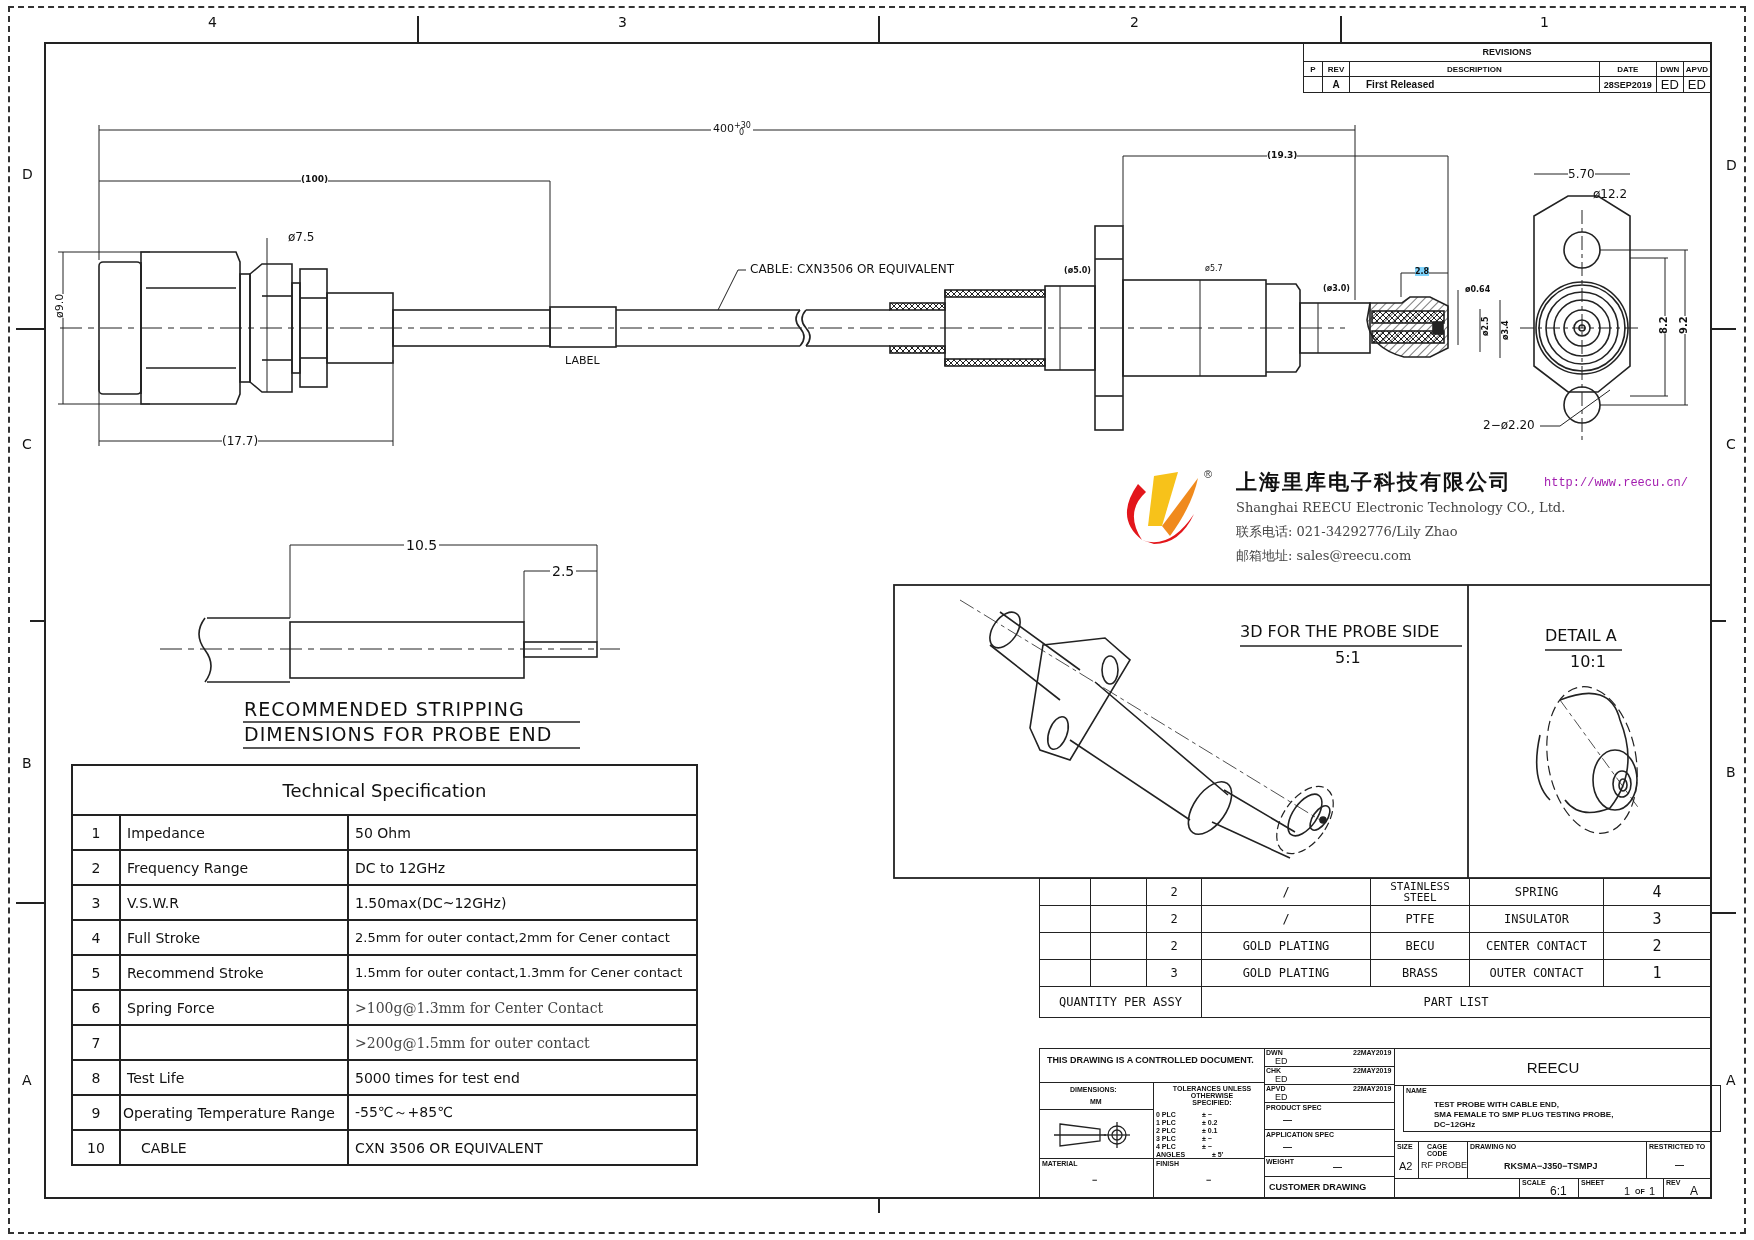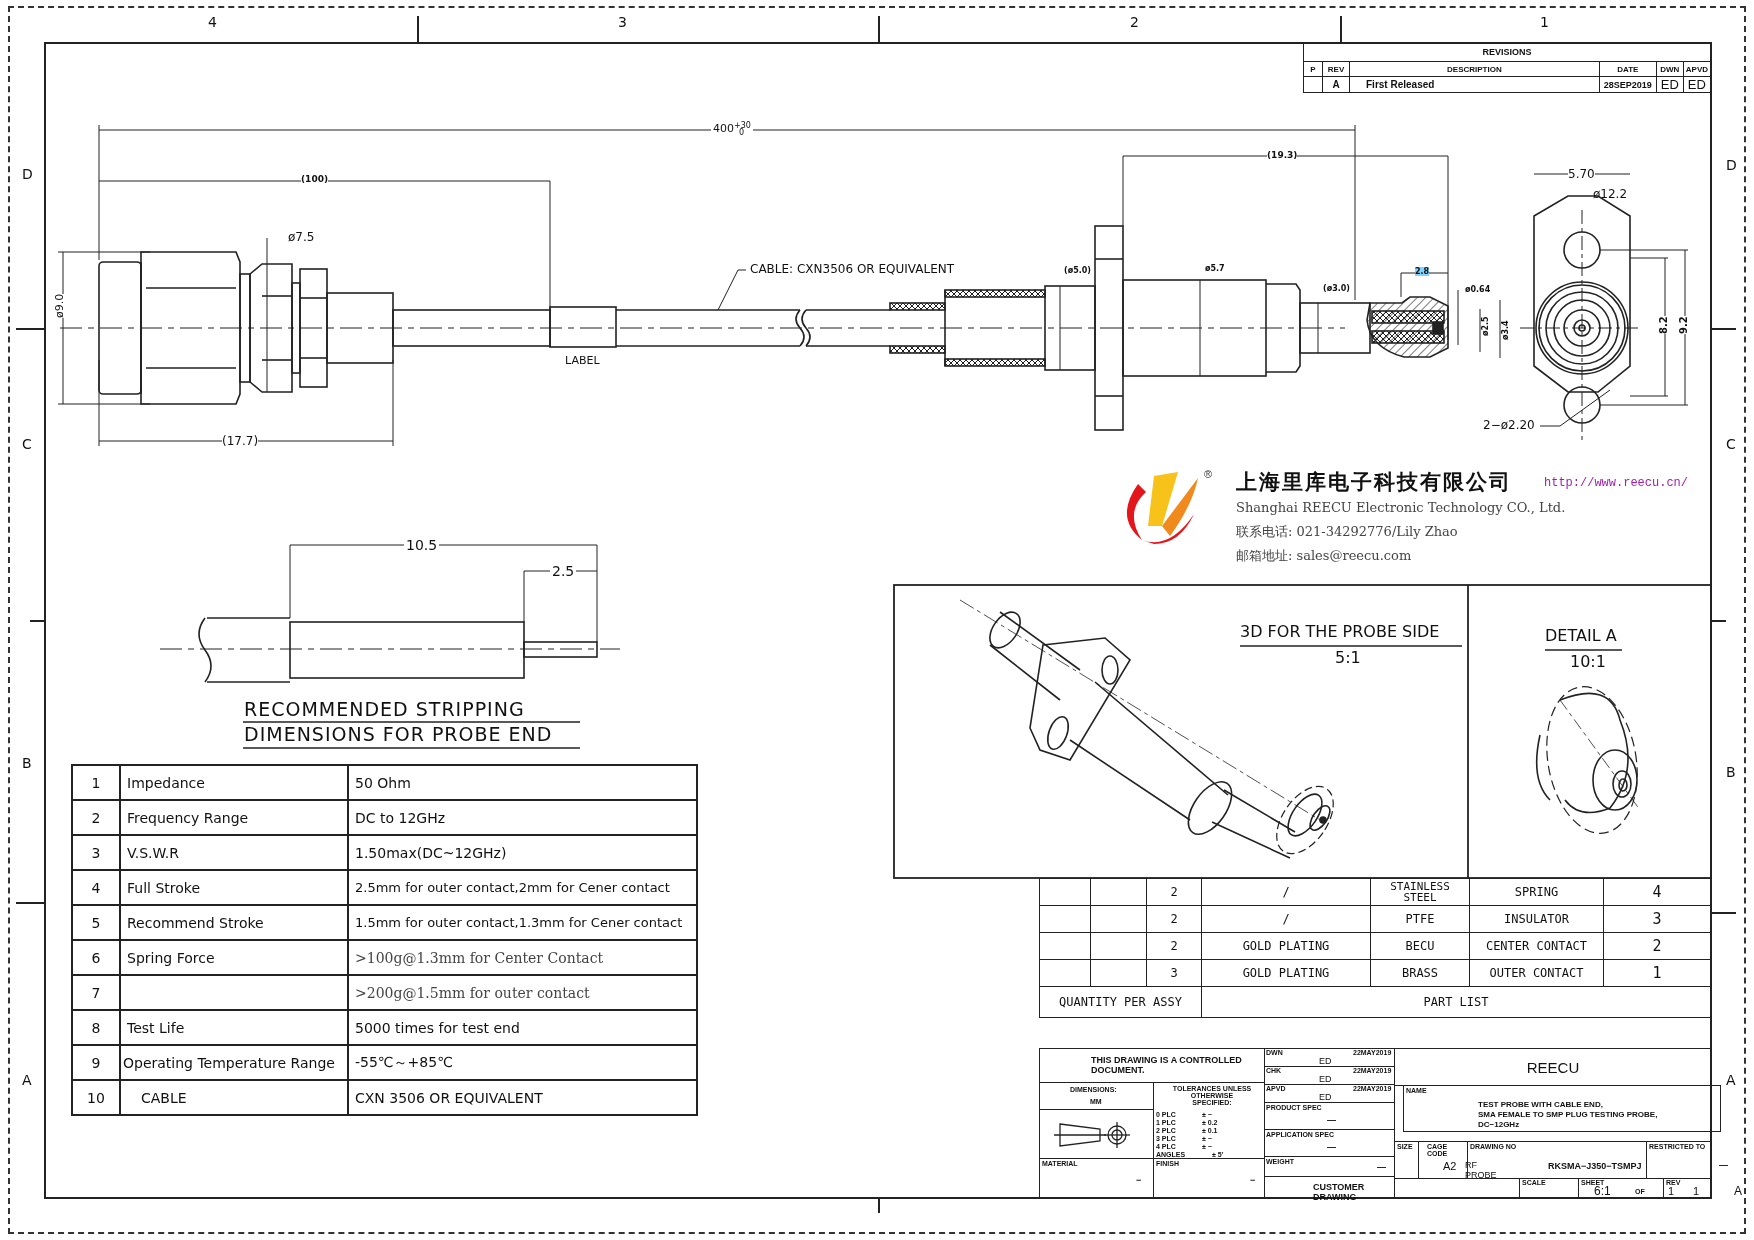--- a/index.html
+++ b/index.html
@@ -17,21 +17,21 @@
   .spec{position:absolute;left:71px;top:764px;width:627px;}
   .spec td{border:2px solid #222;font-family:"DejaVu Sans",sans-serif;font-size:14px;padding:0 6px;height:33px;}
   .spec .hdr td{height:48px;text-align:center;font-size:18px;}
   .spec .n{width:34px;text-align:center;}
   .spec .k{width:200px;}
   .spec .serif{font-family:"DejaVu Serif",serif;color:#444;margin-left:24px;}
   .parts{position:absolute;left:1039px;top:878px;width:672px;}
   .parts td{border:1.5px solid #222;font-family:"DejaVu Sans Mono",monospace;font-size:12px;text-align:center;height:26px;padding:0;}
   .tb{position:absolute;border:1.5px solid #222;box-sizing:border-box;font-weight:bold;}
   .tiny{font-size:7px;font-weight:bold;position:absolute;}
-  .small{font-size:9px;font-weight:bold;position:absolute;margin-left:44px;}
+  .small{font-size:9px;font-weight:bold;position:absolute;}
   .logo-cn{font-family:"DejaVu Serif",serif;}
 </style>
 </head>
 <body>
 
 <div class="frame-outer"></div>
 <div class="frame-inner"></div>
 
 <div class="zone" style="left:208px;top:14px">4</div>
 <div class="zone" style="left:618px;top:14px">3</div>
@@ -242,21 +242,21 @@
   <span>400</span><span style="position:relative;display:inline-block;font-size:8px;line-height:7px;vertical-align:top"><span>+30</span><br><span style="padding-left:5px">0</span></span>
 </div>
 <div class="abs cad" style="left:301px;top:174px;font-size:9px;font-weight:bold;background:#fff">(100)</div>
 <div class="abs cad" style="left:222px;top:434px;font-size:12px;background:#fff">(17.7)</div>
 <div class="abs cad" style="left:53px;top:318px;font-size:11px;transform:rotate(-90deg);transform-origin:left top;background:#fff">ø9.0</div>
 <div class="abs cad" style="left:288px;top:230px;font-size:12px">ø7.5</div>
 <div class="abs cad" style="left:565px;top:354px;font-size:11px">LABEL</div>
 <div class="abs cad" style="left:750px;top:262px;font-size:12px">CABLE:  CXN3506  OR  EQUIVALENT</div>
 <div class="abs cad" style="left:1267px;top:150px;font-size:9px;font-weight:bold;background:#fff">(19.3)</div>
 <div class="abs cad" style="left:1064px;top:266px;font-size:8px;font-weight:bold">(ø5.0)</div>
-<div class="abs cad" style="left:1205px;top:264px;font-size:8px;font-weight:bold">ø5.7</div>
+<div class="abs cad" style="left:1205px;top:264px;font-size:8px;font-weight:normal">ø5.7</div>
 <div class="abs cad" style="left:1323px;top:284px;font-size:8px;font-weight:bold">(ø3.0)</div>
 <div class="abs cad" style="left:1415px;top:267px;font-size:8px;font-weight:bold;background:#7dd3fc">2.8</div>
 <div class="abs cad" style="left:1465px;top:285px;font-size:8px;font-weight:bold">ø0.64</div>
 <div class="abs cad" style="left:1481px;top:336px;font-size:8px;font-weight:bold;transform:rotate(-90deg);transform-origin:left top">ø2.5</div>
 <div class="abs cad" style="left:1501px;top:340px;font-size:8px;font-weight:bold;transform:rotate(-90deg);transform-origin:left top">ø3.4</div>
 
 <div class="abs cad" style="left:1568px;top:167px;font-size:12px;background:#fff">5.70</div>
 <div class="abs cad" style="left:1593px;top:187px;font-size:12px">ø12.2</div>
 <div class="abs cad" style="left:1658px;top:334px;font-size:10px;font-weight:bold;transform:rotate(-90deg);transform-origin:left top;background:#fff">8.2</div>
 <div class="abs cad" style="left:1678px;top:334px;font-size:10px;font-weight:bold;transform:rotate(-90deg);transform-origin:left top;background:#fff">9.2</div>
@@ -282,20 +282,23 @@
 <div class="abs cad" style="left:244px;top:698px;font-size:19px;letter-spacing:1px">RECOMMENDED  STRIPPING</div>
 <div class="abs cad" style="left:244px;top:723px;font-size:19px;letter-spacing:1px">DIMENSIONS  FOR  PROBE  END</div>
 
 <div class="abs cad" style="left:1240px;top:622px;font-size:16px">3D  FOR  THE  PROBE  SIDE</div>
 <div class="abs cad" style="left:1335px;top:648px;font-size:16px">5:1</div>
 <div class="abs cad" style="left:1545px;top:626px;font-size:16px">DETAIL  A</div>
 <div class="abs cad" style="left:1570px;top:652px;font-size:16px">10:1</div>
 
 <table class="spec">
   <tbody>
+      <tr class="hdr">
+        <td colspan="3">Technical Specification</td>
+      </tr>
   <tr>
         <td class="n">1</td>
         <td class="k">Impedance</td>
         <td>50 Ohm</td>
       </tr>
   <tr>
         <td class="n">2</td>
         <td class="k">Frequency Range</td>
         <td>DC to 12GHz</td>
       </tr>

